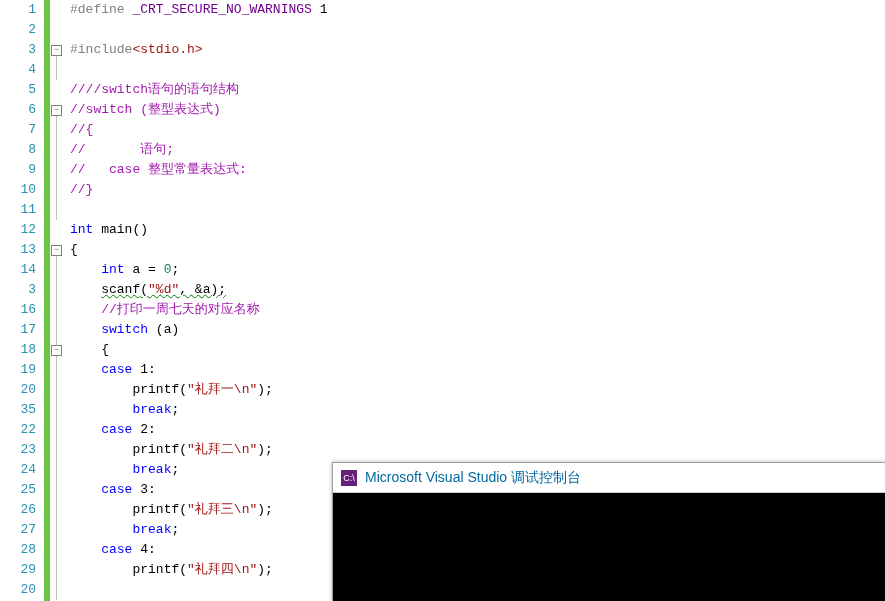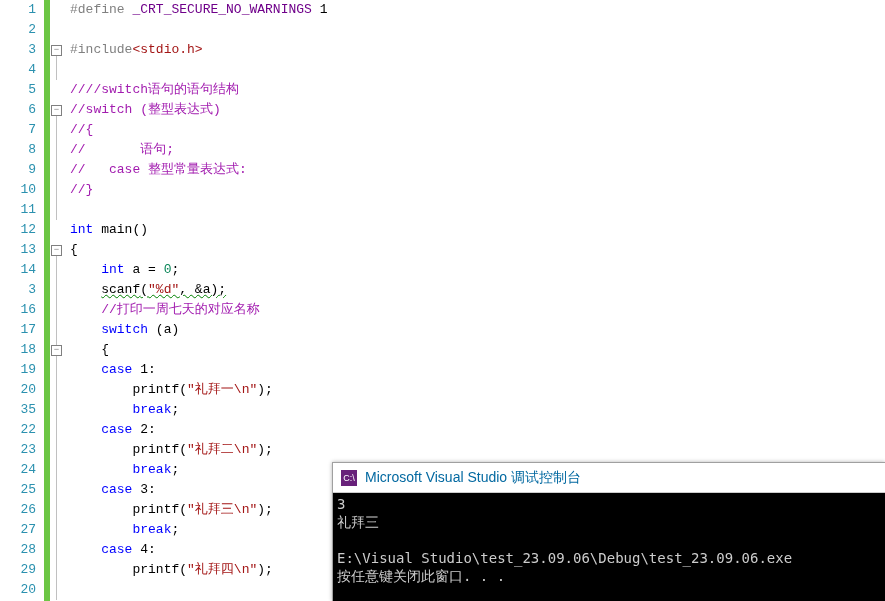--- a/index.html
+++ b/index.html
@@ -108,18 +108,13 @@
     <div class="line">    <span class="kw">case</span><span> 4:</span></div>
     <div class="line">        <span class="fn">printf</span><span>(</span><span class="str">"礼拜四\n"</span><span>);</span></div>
   </div>
 </div>
 
 <div class="console">
   <div class="console-title">
     <div class="console-icon">C:\</div>
     <div class="console-title-text">Microsoft Visual Studio 调试控制台</div>
   </div>
-  <div class="console-body"><span>3</span>
-<span>礼拜三</span>
-<span></span>
-<span>E:\Visual Studio\test_23.09.06\Debug\test_23.09.06.exe</span>
-<span>按任意键关闭此窗口. . .</span></div>
 </div>
 
 </body></html>

